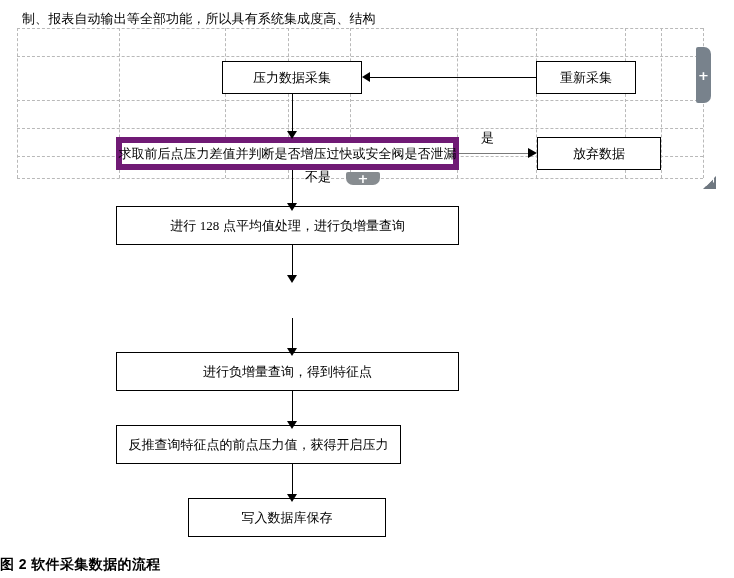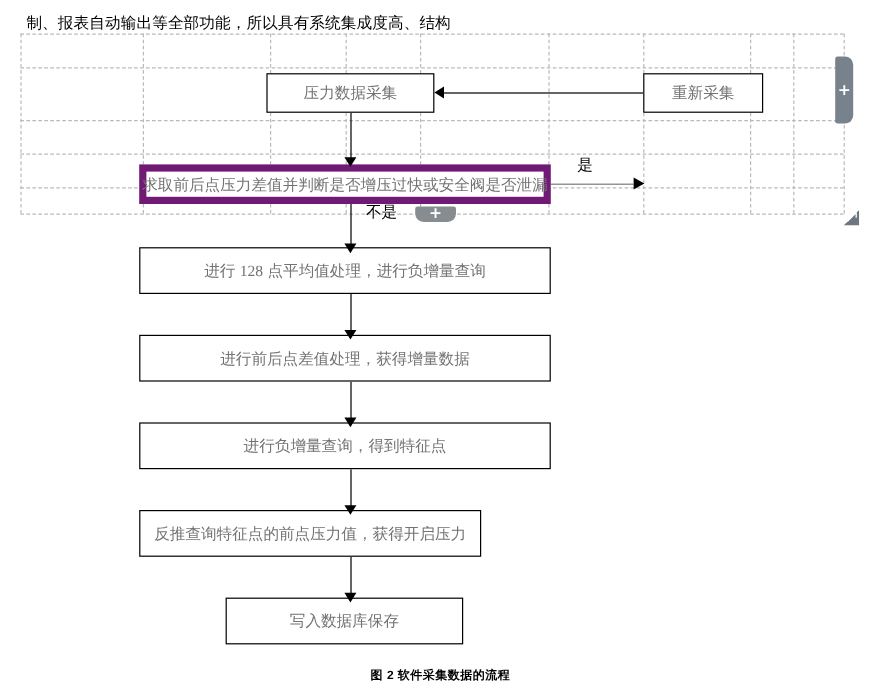--- a/index.html
+++ b/index.html
@@ -42,21 +42,21 @@
 
   
   .fc-box {
     position: absolute;
     border: 1px solid #000000;
     background: #ffffff;
     display: flex;
     align-items: center;
     justify-content: center;
     font-size: 13px;
-    color: #737373;
+    color: #000000;
     white-space: nowrap;
     z-index: 5;
   }
   .fc-box.thin { border: 6px solid #701a75; }
 
   
   .conn-v {
     position: absolute;
     width: 0;
     border-left: 1px solid #000000;
@@ -138,22 +138,22 @@
     position: absolute;
     width: 13px;
     height: 13px;
     z-index: 20;
   }
 
   
   #caption {
     position: absolute;
     left: 0; right: 0;
-    text-align: center;
-    font-size: 10px;
+    text-align: left;
+    font-size: 14px;
     font-weight: bold;
     color: #000000;
     letter-spacing: 0.4px;
   }
   .num-serif { font-family: "Liberation Serif", "DejaVu Serif", serif; margin-top: 22px; }
 </style>
 </head>
 <body>
 
 <div id="page">
@@ -211,37 +211,37 @@
   <div class="arrow-down" style="left:287px; top:131px;"></div>
 
   <div class="fc-box thin" style="left:116px; top:137px; width:343px; height:33px;">
     <span>求取前后点压力差值并判断是否增压过快或安全阀是否泄漏</span>
   </div>
 
   <div class="conn-h gray" style="left:459px; top:153px; width:69px;"></div>
   <div class="arrow-right" style="left:528px; top:148px;"></div>
   <div class="edge-label" style="left:481px; top:129px;">是</div>
 
+  <div class="fc-box" style="left:537px; top:137px; width:124px; height:33px;">
+    <span>放弃数据</span>
+  </div>
 
   <div class="conn-v" style="left:292px; top:170px; height:36px;"></div>
   <div class="arrow-down" style="left:287px; top:203px;"></div>
   <div class="edge-label" style="left:305px; top:168px;">不是</div>
 
   <div class="fc-box" style="left:116px; top:206px; width:343px; height:39px;">
     <span>
       <span>进行</span><span>&nbsp;</span><span class="num-serif">128</span><span>&nbsp;</span><span>点平均值处理，进行负增量查询</span>
     </span>
   </div>
 
   <div class="conn-v" style="left:292px; top:245px; height:33px;"></div>
   <div class="arrow-down" style="left:287px; top:275px;"></div>
 
-  <div class="fc-box" style="left:116px; top:279px; width:343px; height:39px;">
-    <span>进行前后点差值处理，获得增量数据</span>
-  </div>
 
   <div class="conn-v" style="left:292px; top:318px; height:33px;"></div>
   <div class="arrow-down" style="left:287px; top:348px;"></div>
 
   <div class="fc-box" style="left:116px; top:352px; width:343px; height:39px;">
     <span>进行负增量查询，得到特征点</span>
   </div>
 
   <div class="conn-v" style="left:292px; top:391px; height:33px;"></div>
   <div class="arrow-down" style="left:287px; top:421px;"></div>

